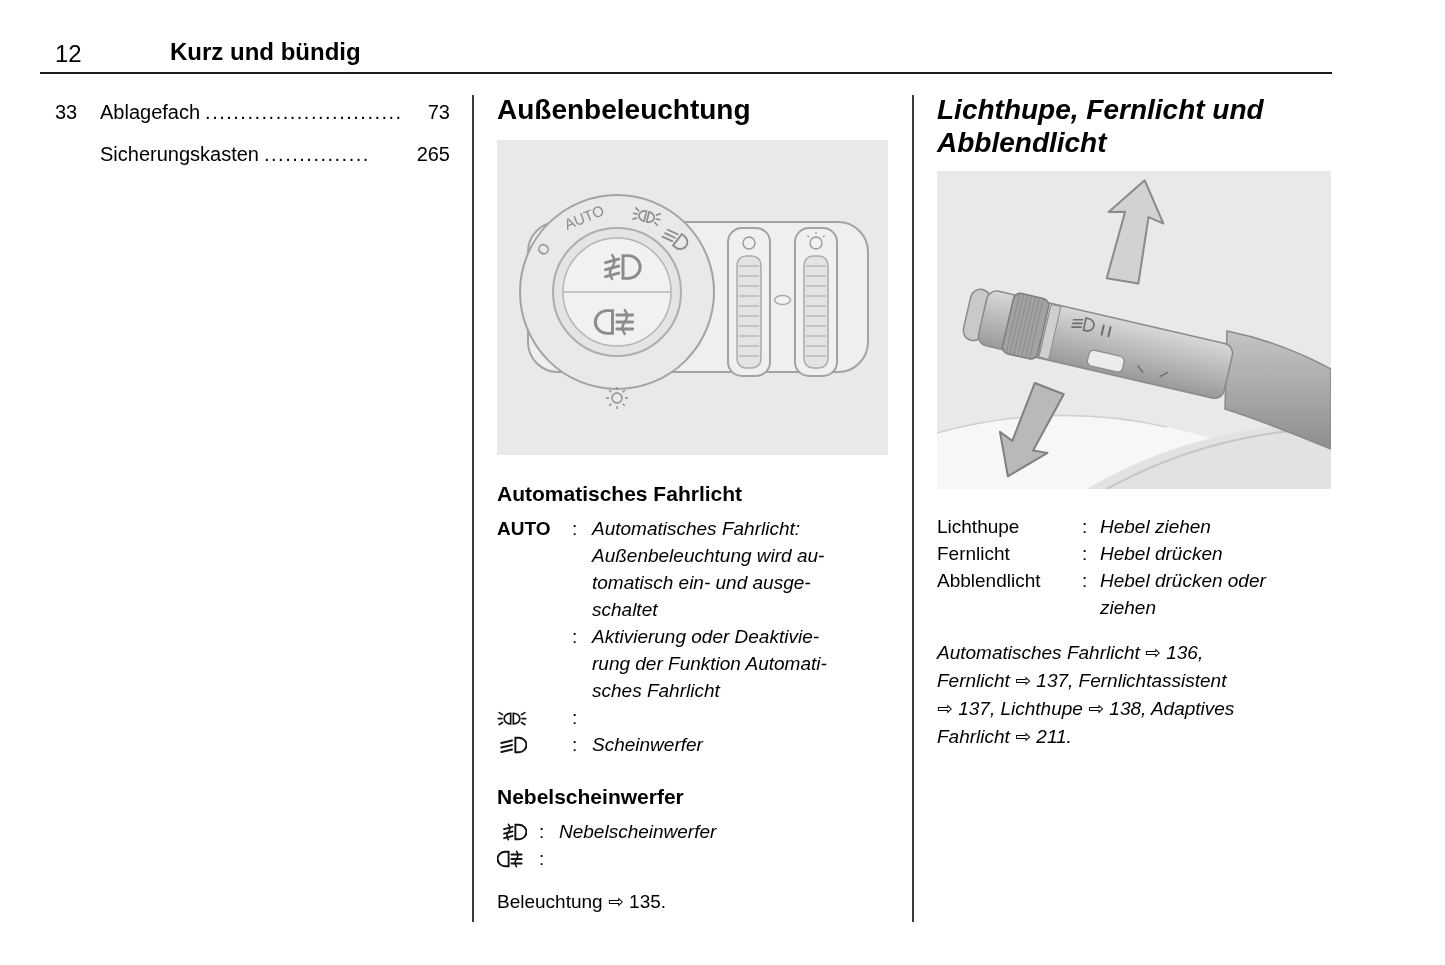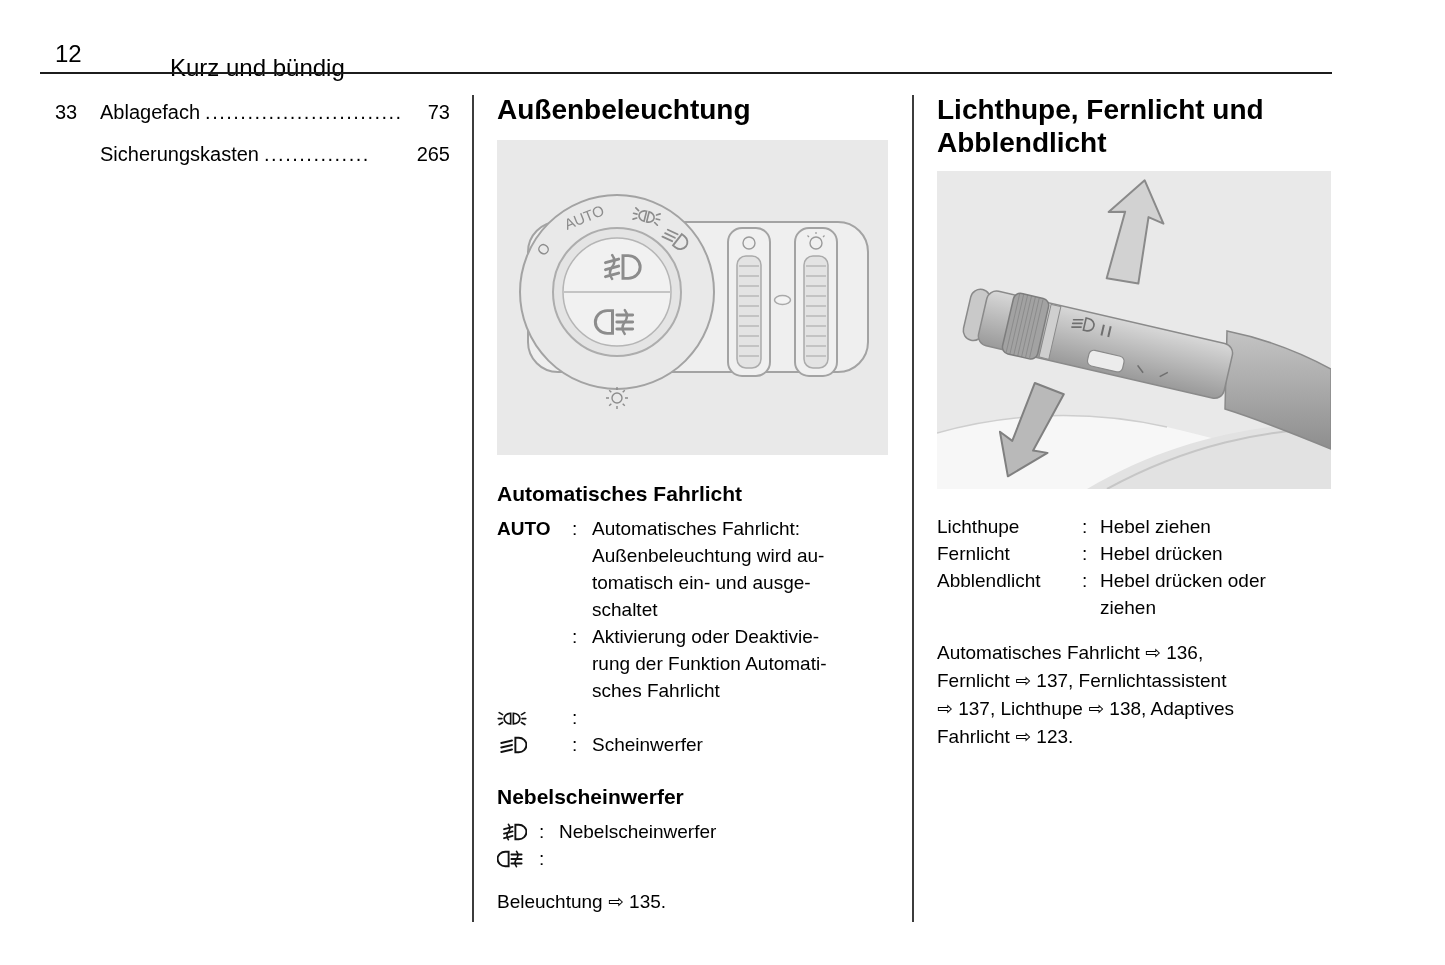--- a/index.html
+++ b/index.html
@@ -5,21 +5,21 @@
   html,body{margin:0;padding:0;}
   body{
     width:1445px;height:965px;position:relative;overflow:hidden;
     background:#ffffff;color:#000;
     font-family:"Liberation Sans","DejaVu Sans",sans-serif;
   }
   .abs{position:absolute;}
 
   
   #hdr-num{left:55px;top:40px;font-size:24px;}
-  #hdr-chapter{left:170px;top:38px;font-size:24px;font-weight:normal;margin-top:16px;}
+  #hdr-chapter{left:170px;top:38px;font-size:24px;font-weight:bold;}
   .rule{left:40px;top:72px;width:1292px;height:2px;background:#1c1c1c;}
 
   
   .col-index{left:55px;top:99px;width:395px;font-size:20px;}
   .idx-row{display:flex;line-height:26px;margin-bottom:16px;}
   .idx-ref{width:45px;flex:0 0 45px;}
   .idx-label{white-space:nowrap;}
   .idx-leader{flex:1;overflow:hidden;white-space:nowrap;padding:0 5px;letter-spacing:1.5px;}
   .idx-page{text-align:right;}
 
@@ -33,21 +33,21 @@
   h1.sect{font-size:28px;font-weight:bold;margin:0;line-height:33px;}
   h2.sub{font-size:21px;font-weight:bold;margin:26px 0 8px 0;line-height:26px;}
   .imgbox{margin-top:14px;width:100%;height:315px;background:#e9e9e9;}
   .imgbox2{margin-top:12px;width:100%;height:318px;background:#e9e9e9;}
   figure{margin:0;}
   .fig-svg{display:block;width:100%;height:100%;}
 
   .defrow{display:grid;grid-template-columns:75px 20px 1fr;font-size:19px;line-height:27px;}
   .defrow.fog{grid-template-columns:42px 20px 1fr;}
   .term.bold{font-weight:bold;}
-  .preline{white-space:pre-line;}
+  .preline{white-space:pre-line;font-style:italic;}
   .sym{width:30px;height:18px;color:#111;vertical-align:-3px;}
   .refline{font-size:19px;line-height:27px;margin:16px 0 0 0;}
 
   .tbl{margin-top:24px;font-size:19px;line-height:27px;}
   .trow{display:grid;grid-template-columns:145px 18px 1fr;}
   .refs{margin-top:18px;font-size:19px;line-height:28px;}
 </style>
 </head>
 <body>
 
@@ -276,16 +276,16 @@
         <span>Abblendlicht</span>
         <span>:</span>
         <span class="preline">Hebel drücken oder
 ziehen</span>
       </div>
     </div>
 
     <p class="refs preline">Automatisches Fahrlicht ⇨ 136,
 Fernlicht ⇨ 137, Fernlichtassistent
 ⇨ 137, Lichthupe ⇨ 138, Adaptives
-Fahrlicht ⇨ 123.</p>
+Fahrlicht ⇨ 211.</p>
   </section>
 
 </div>
 
 </body></html>

